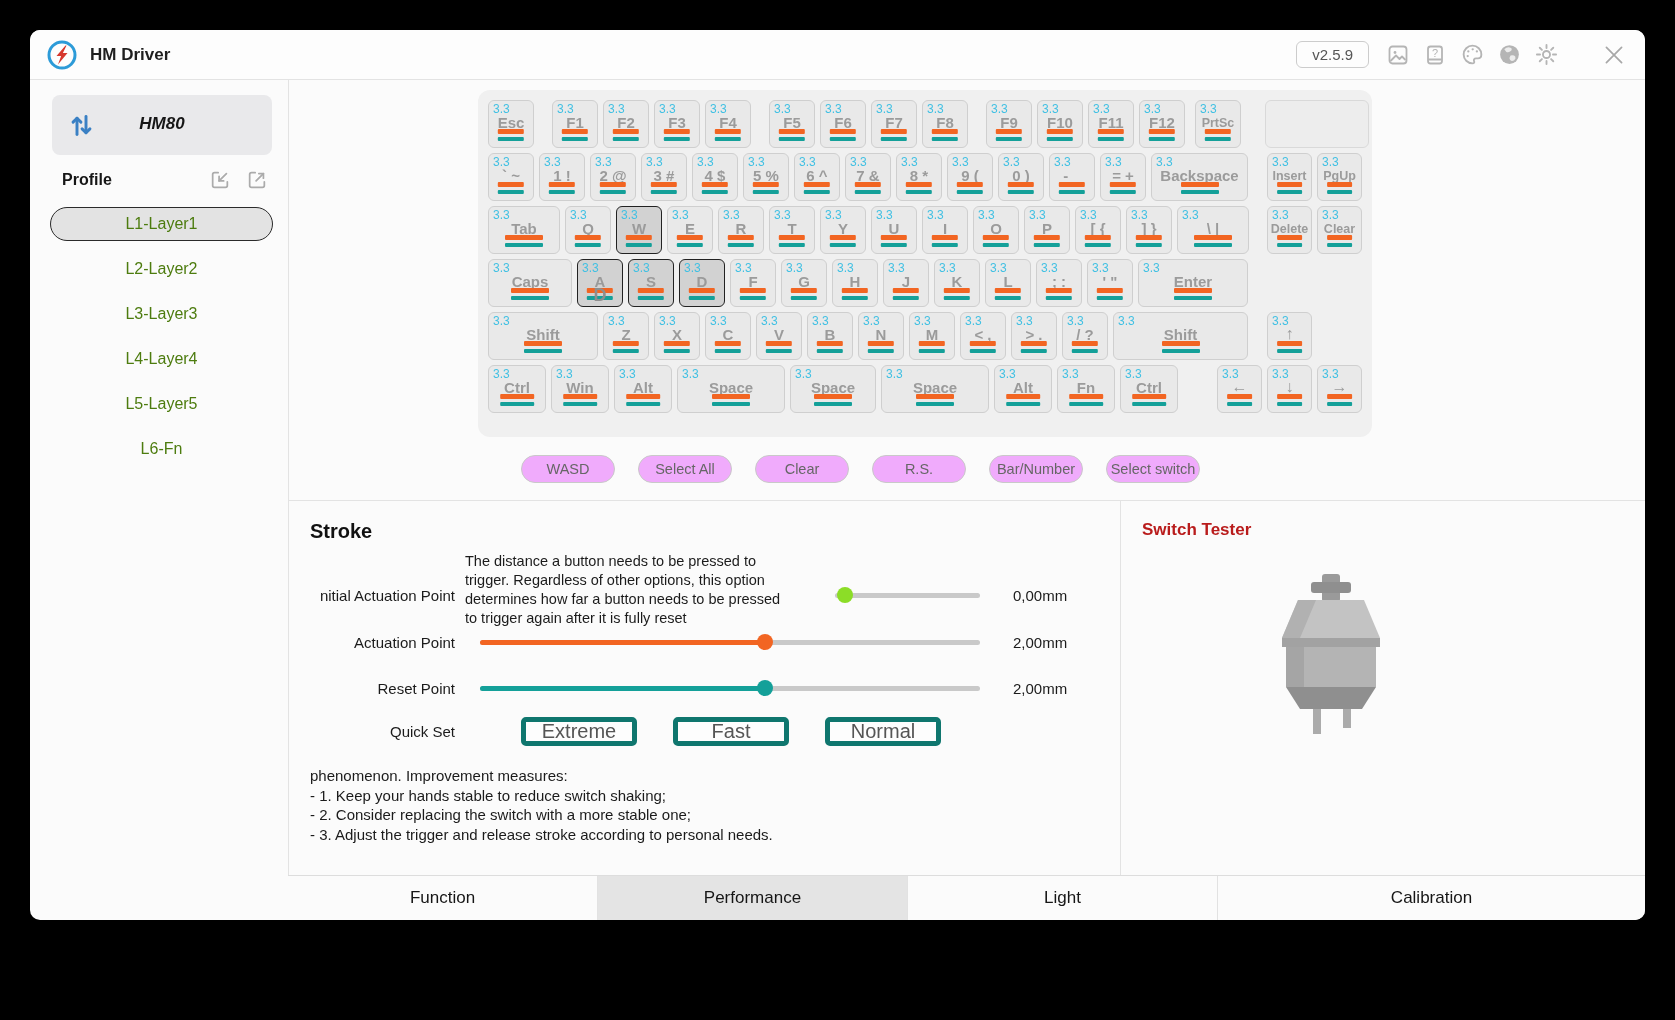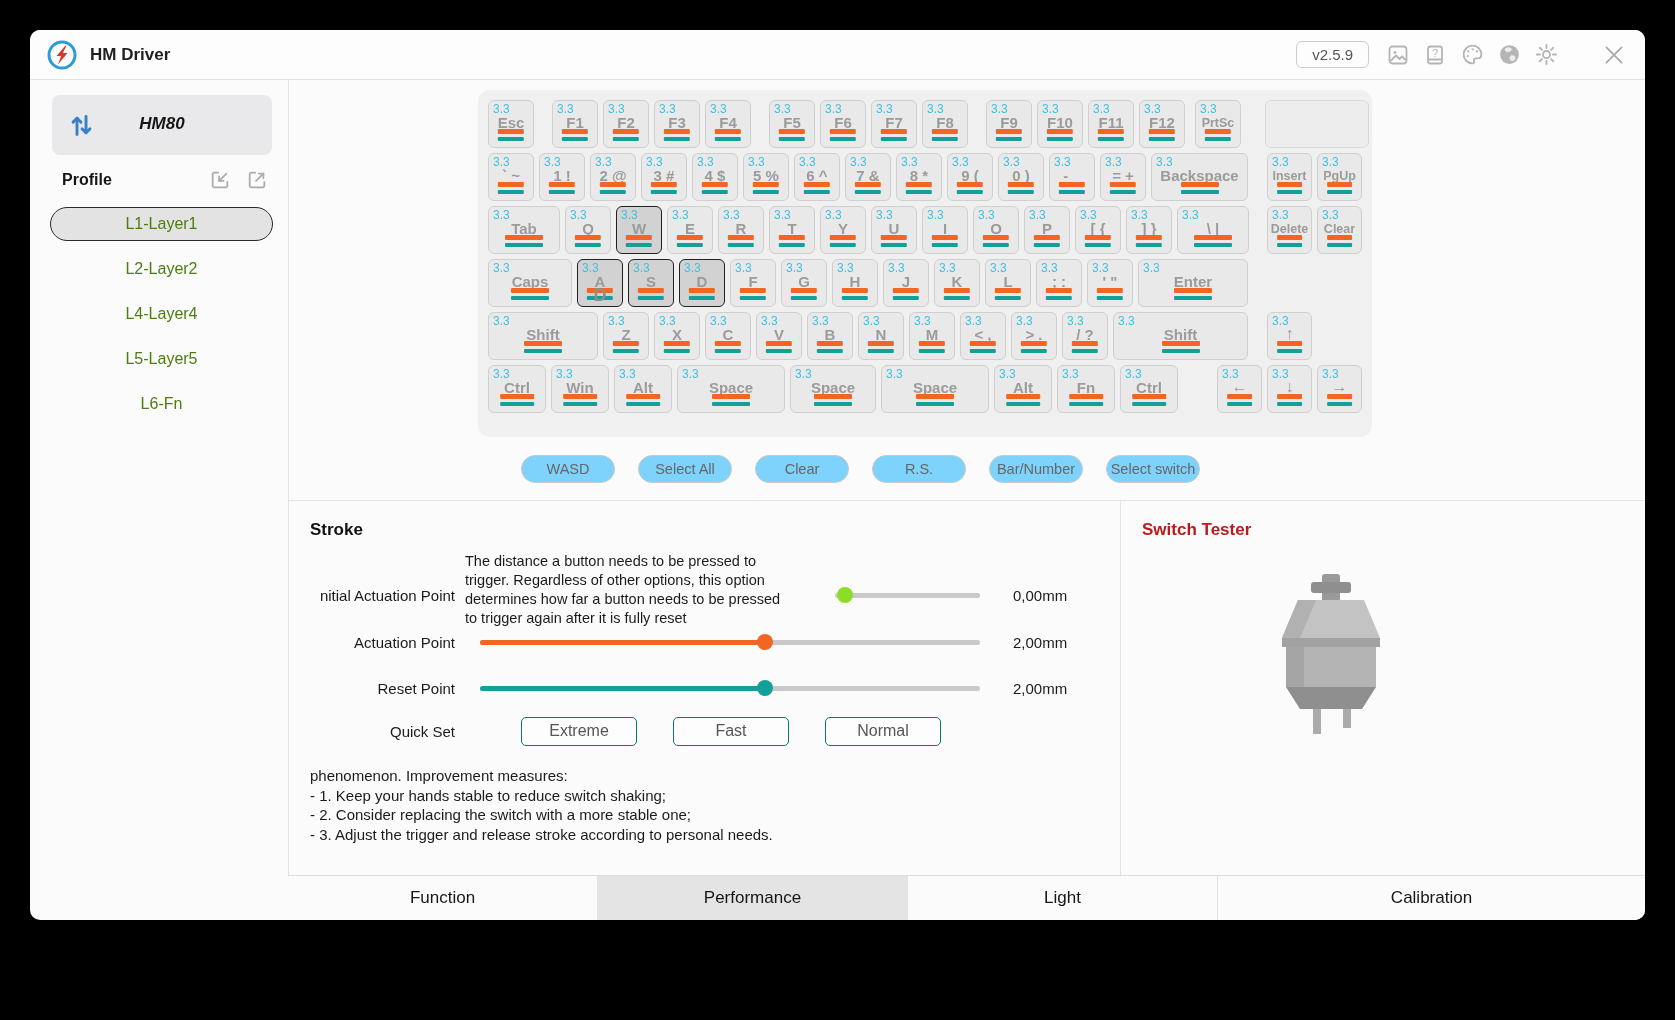--- a/index.html
+++ b/index.html
@@ -38,39 +38,39 @@
   .kv{position:absolute;top:1px;left:4px;font-size:12px;color:#41c0e3;}
   .klabel{position:absolute;top:13px;left:0;right:0;text-align:center;font-size:15px;font-weight:700;color:#9b9b9b;white-space:nowrap;overflow:hidden;}
   .key.small .klabel{font-size:12.5px;top:15px;}
   .key.arrowk .klabel{font-weight:400;font-size:16px;top:12px;}
   .bars{position:absolute;bottom:6px;left:50%;transform:translateX(-50%);width:60%;max-width:38px;}
   .bar{height:4.5px;border-radius:1px;}
   .bar.o{background:#f26522;margin-bottom:3px;}
   .bar.t{background:#14a099;}
   .ksub{position:absolute;bottom:0px;left:0;right:0;text-align:center;font-size:18px;font-weight:700;color:#8e8e8e;z-index:2;}
   .kb-toolbar{position:absolute;left:233px;top:375px;display:flex;gap:23px;}
-  .tool-btn{width:94px;height:28px;border:1px solid #c9c9c9;border-radius:14px;background:#7dd3fc;color:#666;font-size:14.5px;display:flex;align-items:center;justify-content:center;white-space:nowrap;box-sizing:border-box;}
+  .tool-btn{width:94px;height:28px;border:1px solid #c9c9c9;border-radius:14px;background:#f0abfc;color:#666;font-size:14.5px;display:flex;align-items:center;justify-content:center;white-space:nowrap;box-sizing:border-box;}
 
   
   .divider-h{position:absolute;left:258px;right:0;top:470px;height:1px;background:#e3e3e3;}
   .divider-v2{position:absolute;left:1090px;top:470px;bottom:44px;width:1px;background:#e3e3e3;}
   .stroke-panel{position:absolute;left:258px;top:470px;width:832px;bottom:44px;}
-  .stroke-title{position:absolute;left:22px;top:20px;font-size:17px;font-weight:700;color:#111;}
+  .stroke-title{position:absolute;left:22px;top:20px;font-size:20px;font-weight:700;color:#111;}
   .stroke-desc{position:absolute;left:177px;top:52px;width:322px;font-size:14.5px;line-height:19px;color:#1b1b1b;}
   .srow{position:absolute;left:0;height:22px;display:flex;align-items:center;}
   .slabel{width:167px;text-align:right;font-size:15px;color:#1b1b1b;flex:none;}
   .sbox{position:relative;width:500px;height:22px;margin-left:25px;flex:none;}
   .strack{position:absolute;top:8.5px;height:5px;border-radius:3px;background:#c9c9c9;left:0;right:0;}
   .strack.short{left:355px;}
   .sfill{position:absolute;top:0;bottom:0;left:0;border-radius:3px;}
   .sthumb{position:absolute;top:-5.5px;width:16px;height:16px;border-radius:50%;margin-left:0;}
   .svalue{margin-left:33px;font-size:15px;color:#1b1b1b;}
   .quickrow{top:220px;}
   .quick-btns{display:flex;gap:36px;margin-left:66px;}
-  .quick-btn{width:116px;height:29px;border:1px solid #0f766e;border-radius:5px;background:#fdfdfd;color:#555;font-size:16px;display:flex;align-items:center;justify-content:center;box-sizing:border-box;}
+  .quick-btn{width:116px;height:29px;border:5px solid #0f766e;border-radius:5px;background:#fdfdfd;color:#555;font-size:20px;display:flex;align-items:center;justify-content:center;box-sizing:border-box;}
   .warning{position:absolute;left:22px;top:266px;font-size:15px;line-height:19.5px;color:#1b1b1b;}
 
   
   .tester-panel{position:absolute;left:1091px;top:470px;right:0;bottom:44px;}
   .tester-title{position:absolute;left:21px;top:20px;font-size:17px;font-weight:700;color:#b91c1c;}
   .switch-art{position:absolute;left:135px;top:68px;}
 
   
   .tabbar{position:absolute;left:258px;right:0;bottom:0;height:44px;border-top:1px solid #ddd;display:flex;background:#fbfbfb;}
   .tab{width:310px;display:flex;align-items:center;justify-content:center;font-size:17px;color:#161616;border-right:1px solid #e2e2e2;box-sizing:border-box;flex:none;}
@@ -162,20 +162,21 @@
             <path d="M10 4H6a2 2 0 0 0-2 2v12a2 2 0 0 0 2 2h12a2 2 0 0 0 2-2v-4"></path>
             <path d="M11 13 L19 5"></path>
               <path d="M14 5h5v5"></path>
           </svg>
         </div>
       </div>
     </div>
     <div class="layer-list">
         <div class="layer-item selected">L1-Layer1</div>
         <div class="layer-item">L2-Layer2</div>
+        <div class="layer-item">L3-Layer3</div>
         <div class="layer-item">L4-Layer4</div>
         <div class="layer-item">L5-Layer5</div>
         <div class="layer-item">L6-Fn</div>
       </div>
   </div>
 
   <div class="main">
     <div class="kb-panel">
         <div class="krow">
           <div class="key" style="width: 46px;">

